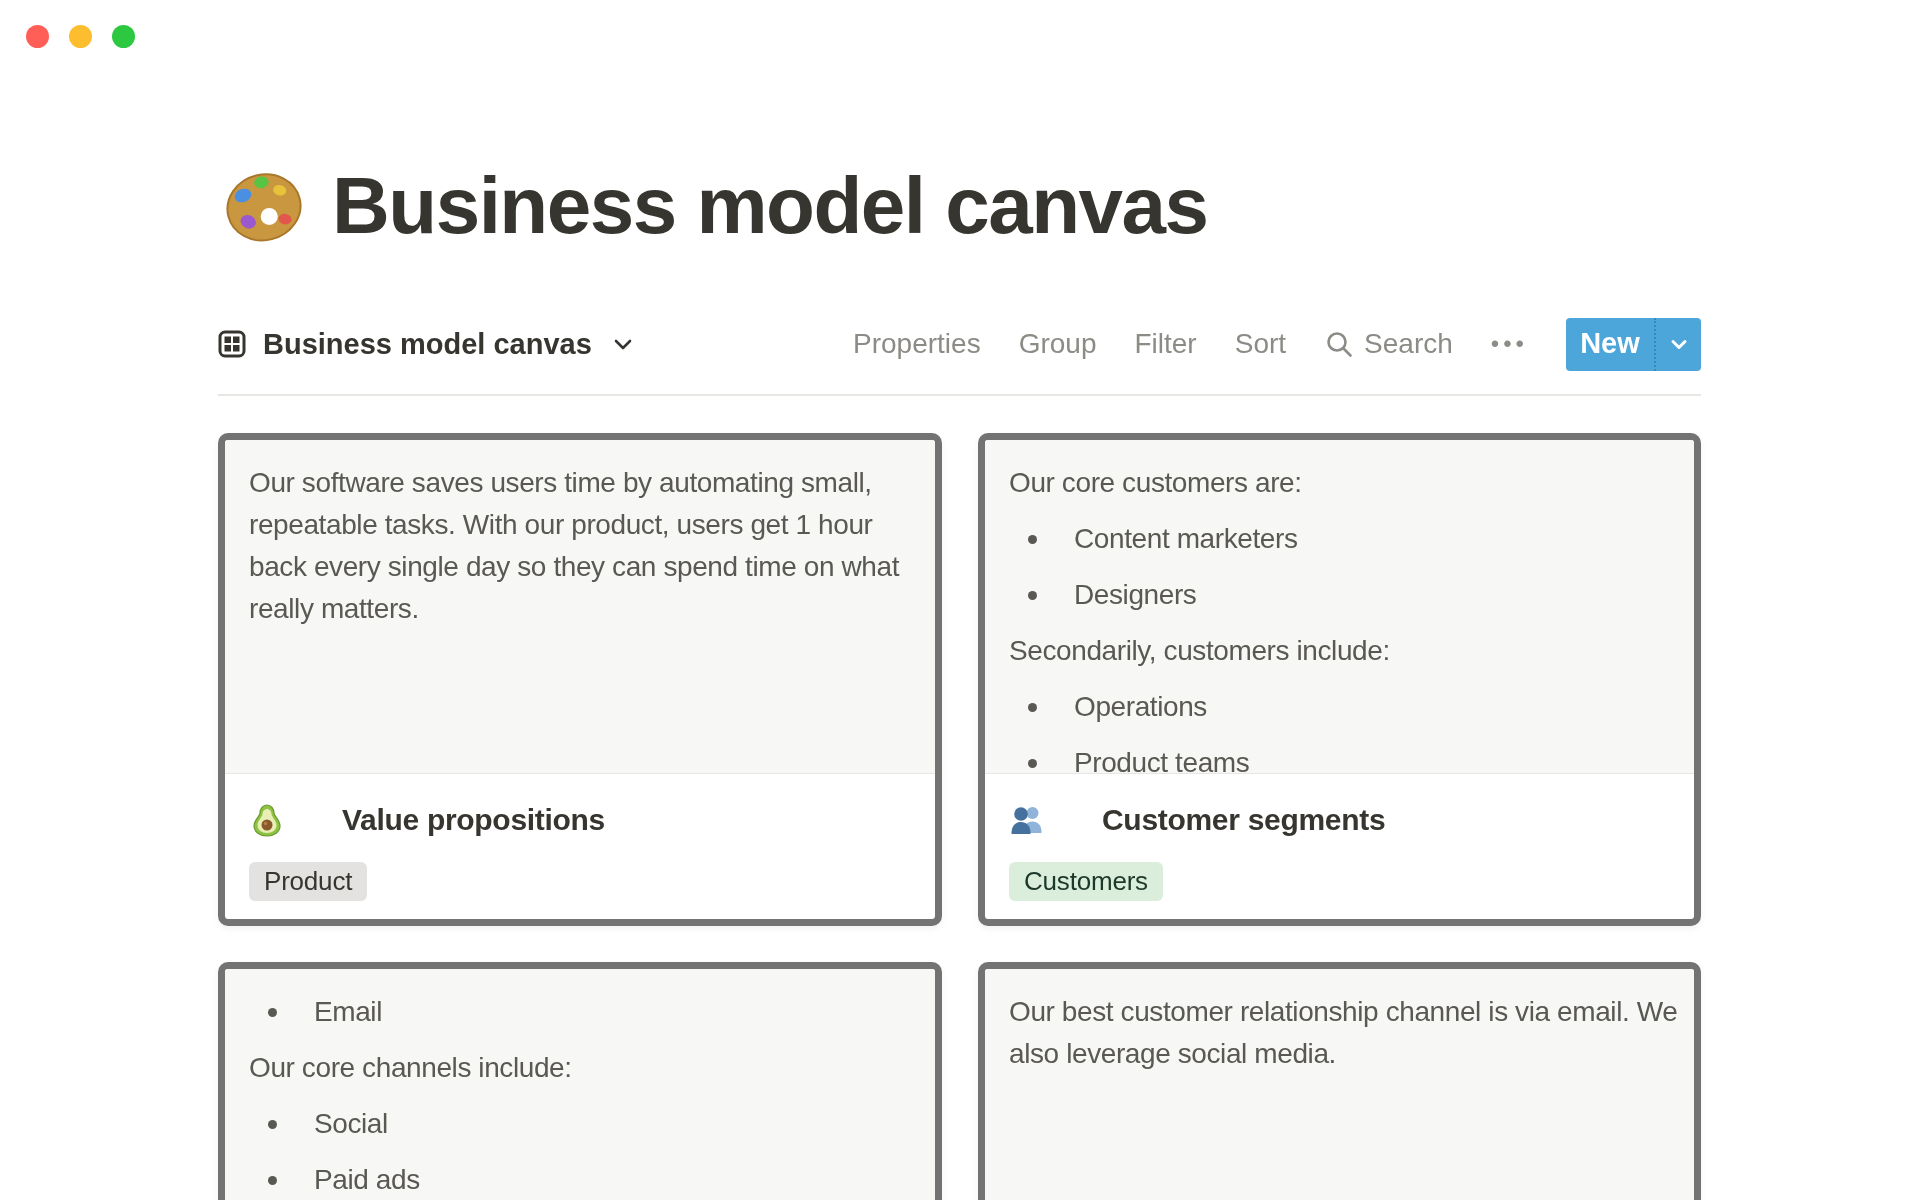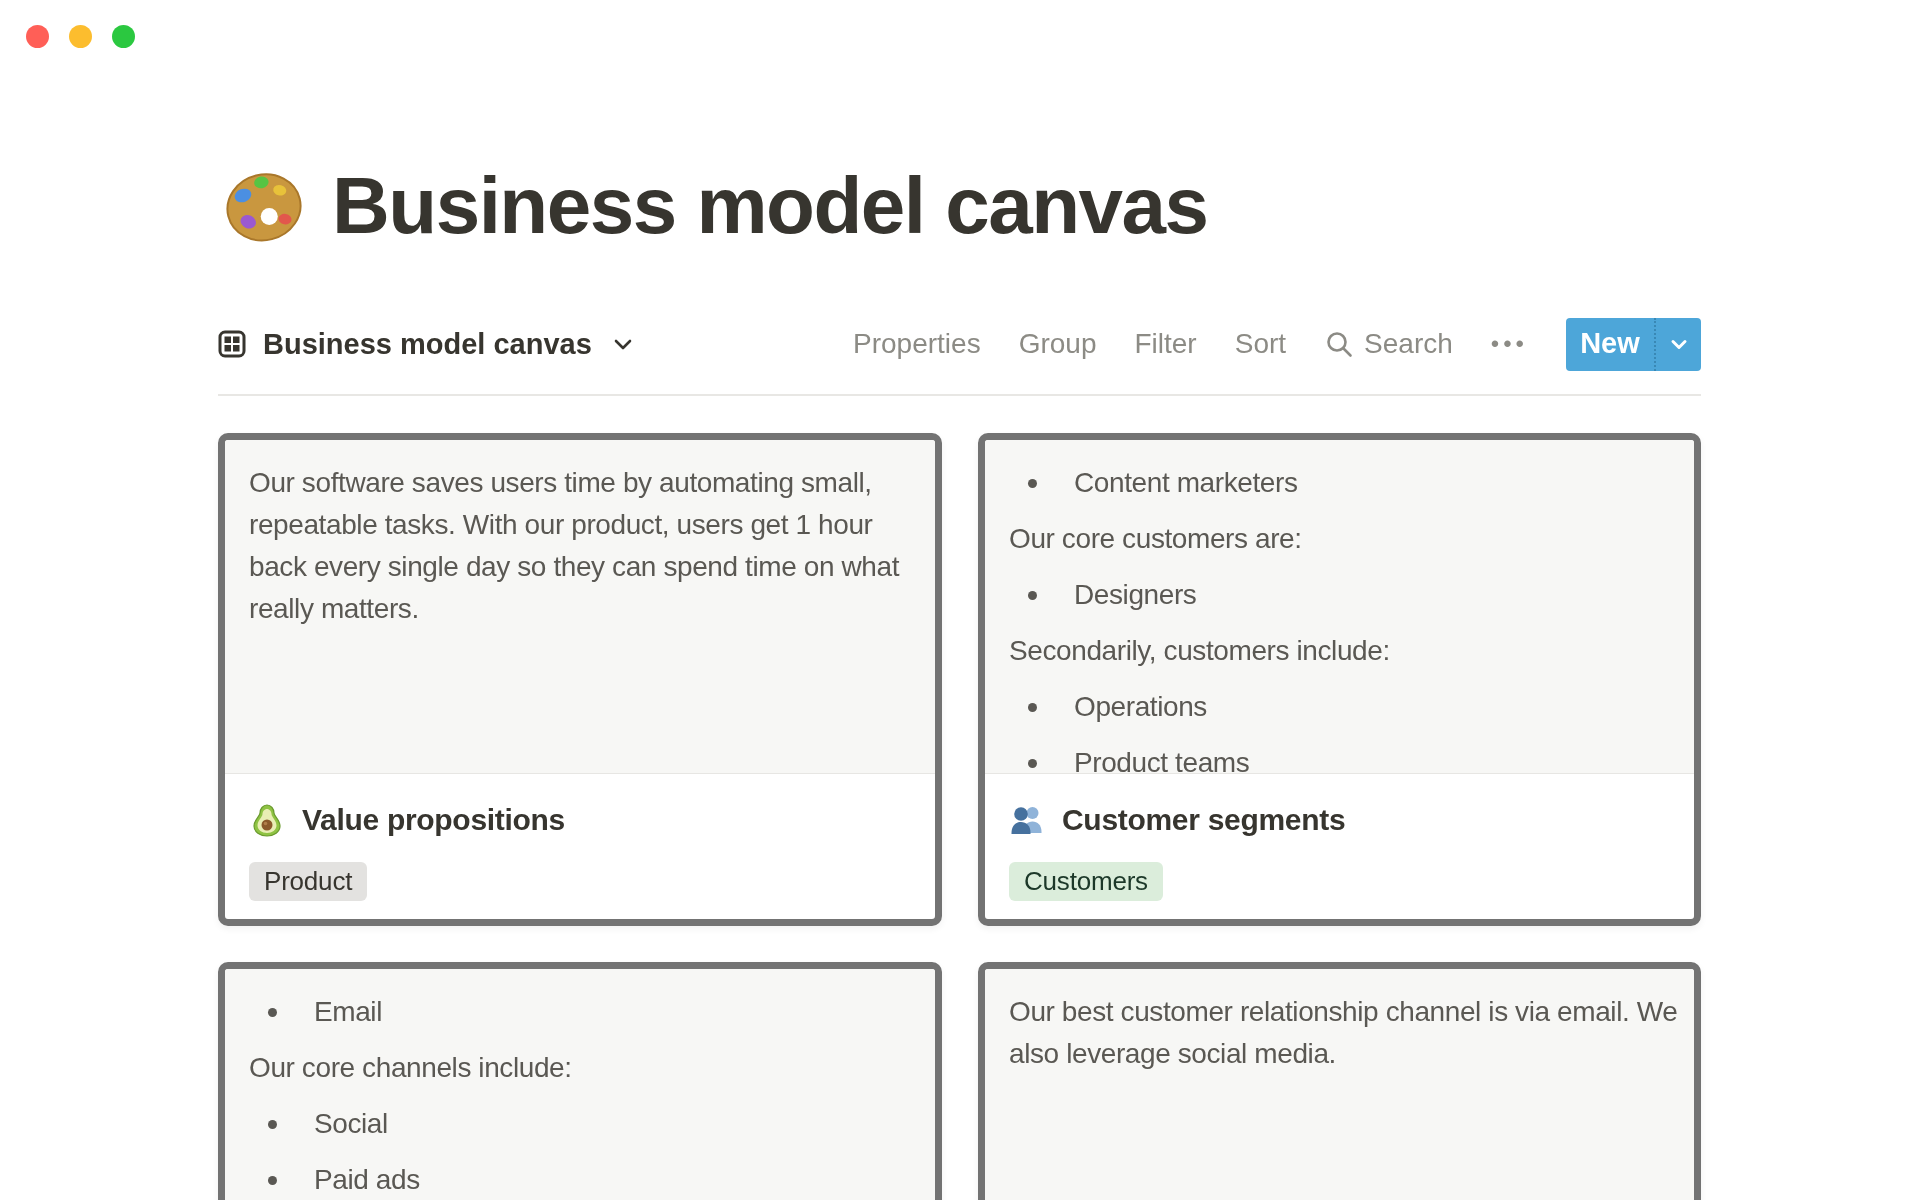--- a/index.html
+++ b/index.html
@@ -57,21 +57,21 @@
           box-shadow: 0 3px 7px rgba(15, 15, 15, 0.055); overflow: hidden; cursor: pointer; }
   .card-preview { height: 334px; background: #f7f7f5; border-bottom: 1px solid #e7e6e3;
                   padding: 22px 14px 10px 24px; overflow: hidden; }
   .block { font-size: 28px; line-height: 42px; letter-spacing: -0.4px; color: #5a5853; margin-bottom: 14px; }
   .block.li { position: relative; padding-left: 65px; }
   .block.li::before { content: ""; position: absolute; left: 19px; top: 17px;
                       width: 9px; height: 9px; border-radius: 50%; background: #5a5853; }
   .card-footer { padding: 28px 24px 0 24px; }
   .footer-title { display: flex; align-items: center; gap: 17px; }
   .footer-emoji { width: 36px; height: 36px; flex: 0 0 auto; }
-  .footer-title-text { font-size: 30px; font-weight: 700; letter-spacing: -0.3px; color: #37352f; }
+  .footer-title-text { font-size: 30px; font-weight: 700; letter-spacing: -0.3px; color: #37352f; margin-left: 40px; }
   .tag { display: inline-block; margin-top: 24px; font-size: 26px; line-height: 26px;
          padding: 6px 15px 7px 15px; border-radius: 6px; letter-spacing: -0.2px; }
 </style>
 </head>
 <body>
 
 <div class="traffic-lights">
   <div class="light red"></div>
   <div class="light yellow"></div>
   <div class="light green"></div>
@@ -153,22 +153,22 @@
             <circle cx="16.5" cy="21.5" r="1.8" fill="#b07f4a"></circle>
           </svg>
           <span class="footer-title-text">Value propositions</span>
         </div>
         <span class="tag" style="background: rgb(227, 226, 224); color: rgb(55, 53, 47);">Product</span>
       </div>
     </div>
 
     <div class="card">
       <div class="card-preview">
+          <div class="block p">Our core customers are:</div>
           <div class="block li">Content marketers</div>
-          <div class="block p">Our core customers are:</div>
           <div class="block li">Designers</div>
           <div class="block p">Secondarily, customers include:</div>
           <div class="block li">Operations</div>
           <div class="block li">Product teams</div>
         </div>
       <div class="card-footer">
         <div class="footer-title">
           <svg class="footer-emoji" viewBox="0 0 36 36">
             <circle cx="23.5" cy="11" r="6" fill="#8fb3d9"></circle>
             <path d="M14.5 30 C14.5 23 18.5 19.5 23.5 19.5 C28.5 19.5 32.5 23 32.5 30 L32.5 31 L14.5 31 Z" fill="#8fb3d9"></path>

